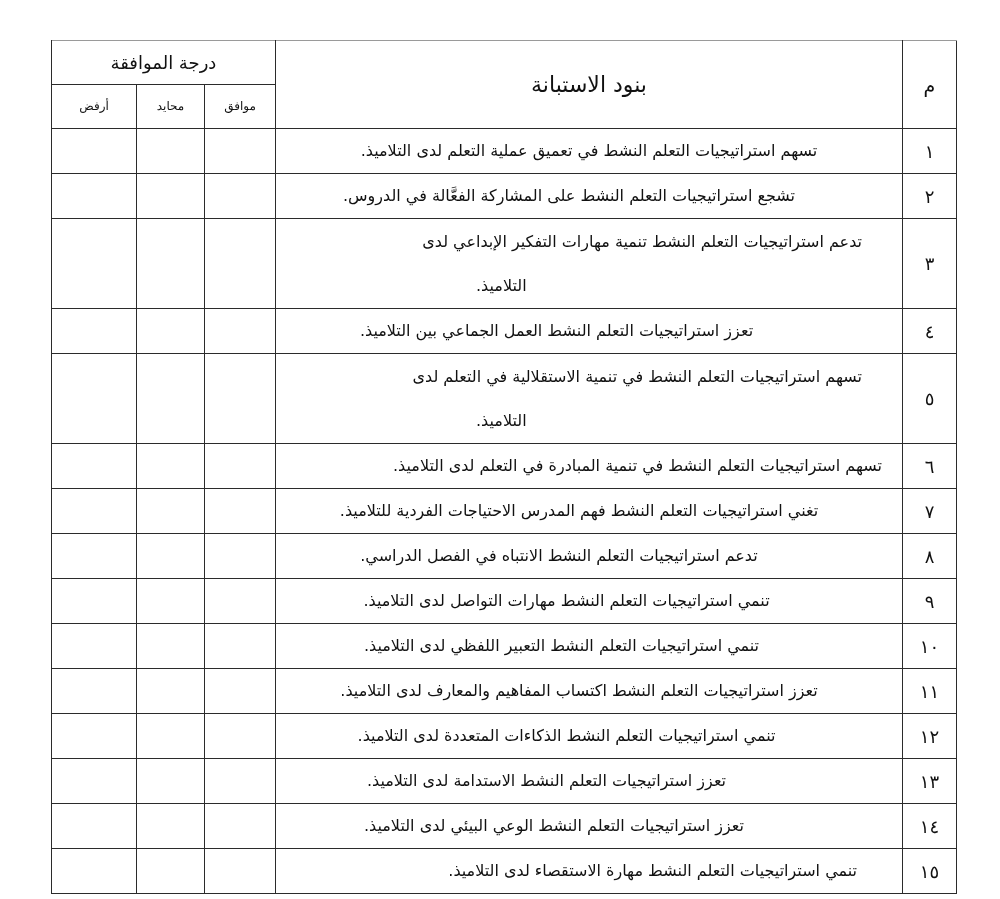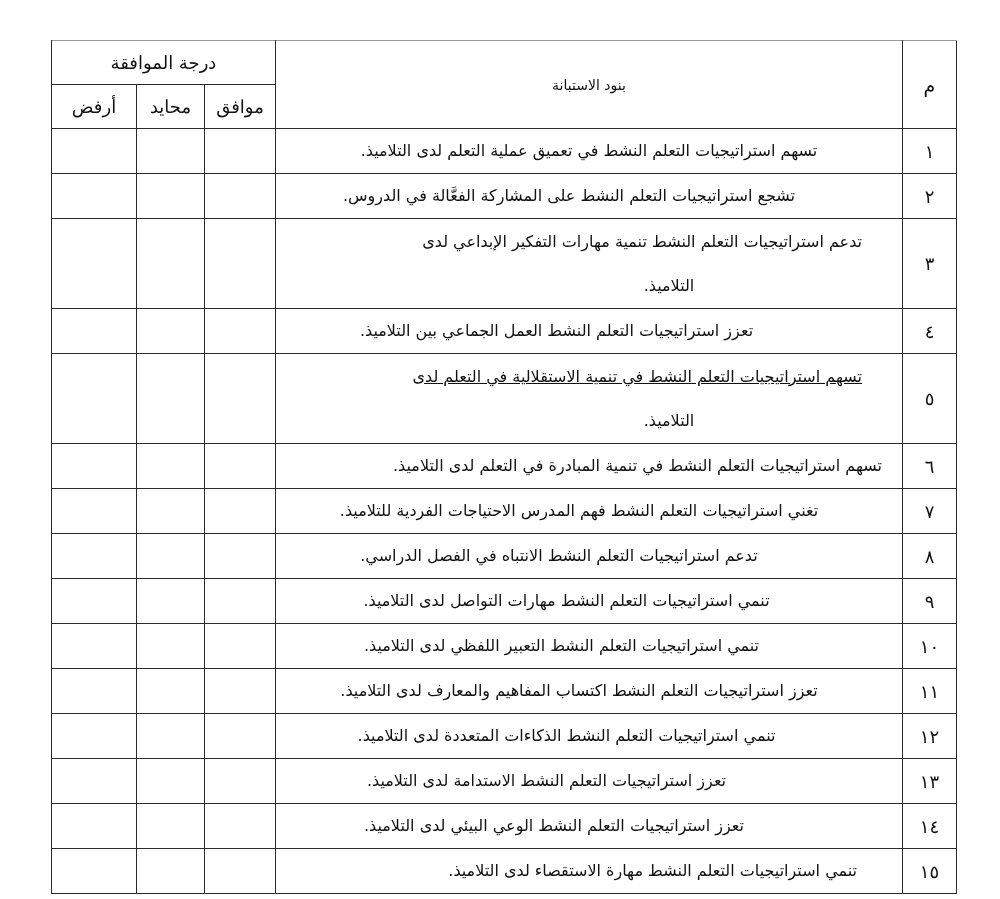--- a/index.html
+++ b/index.html
@@ -45,29 +45,29 @@
     col.c-reject { width: 85px; }
 
     .h-top { height: 44px; }
     .h-sub { height: 44px; }
 
     th.num-head {
       font-size: 19px;
       font-family: "DejaVu Sans", sans-serif;
     }
     th.item-head {
-      font-size: 14px;
+      font-size: 22px;
       font-family: "DejaVu Sans", sans-serif;
     }
     th.degree-head {
       font-size: 18px;
       font-family: "DejaVu Sans", sans-serif;
     }
     th.opt-head {
-      font-size: 18px;
+      font-size: 12px;
       font-family: Liberation Serif, serif;
       margin-top: 25px;
     }
 
     tr.row-single td { height: 44px; }
     tr.row-double td { height: 89px; }
 
     td.num-cell {
       font-size: 18px;
       font-family: "DejaVu Serif", serif;
@@ -78,21 +78,21 @@
       line-height: 44px;
       padding: 0 30px 0 10px;
       text-align: right;
     }
     td.item-cell.wrap {
       line-height: 44px;
       text-align: right;
     }
     td.item-cell.wrap .line2 {
       display: block;
-      text-align: center;
+      text-align: left;
       padding-left: 200px;
     }
     td.answer-cell {
       background: #ffffff;
     }
   </style>
 </head>
 <body>
 
 <div class="page">
@@ -149,21 +149,21 @@
         <td class="num-cell">٤</td>
         <td class="item-cell" style="padding-right:65px;">تعزز  استراتيجيات التعلم النشط العمل الجماعي بين التلاميذ.</td>
         <td class="answer-cell"></td>
         <td class="answer-cell"></td>
         <td class="answer-cell"></td>
       </tr>
 
       <tr class="row-double">
         <td class="num-cell">٥</td>
         <td class="item-cell wrap" style="padding-right:40px;">
-          <span style="display:block;text-decoration:underline;">تسهم استراتيجيات التعلم النشط في تنمية الاستقلالية في التعلم لدى</span>
+          <span style="display:block;">تسهم استراتيجيات التعلم النشط في تنمية الاستقلالية في التعلم لدى</span>
           <span class="line2">التلاميذ.</span>
         </td>
         <td class="answer-cell"></td>
         <td class="answer-cell"></td>
         <td class="answer-cell"></td>
       </tr>
 
       <tr class="row-single">
         <td class="num-cell">٦</td>
         <td class="item-cell" style="padding-right:20px;text-align:right;">تسهم استراتيجيات التعلم النشط في تنمية المبادرة في التعلم لدى التلاميذ.</td>

